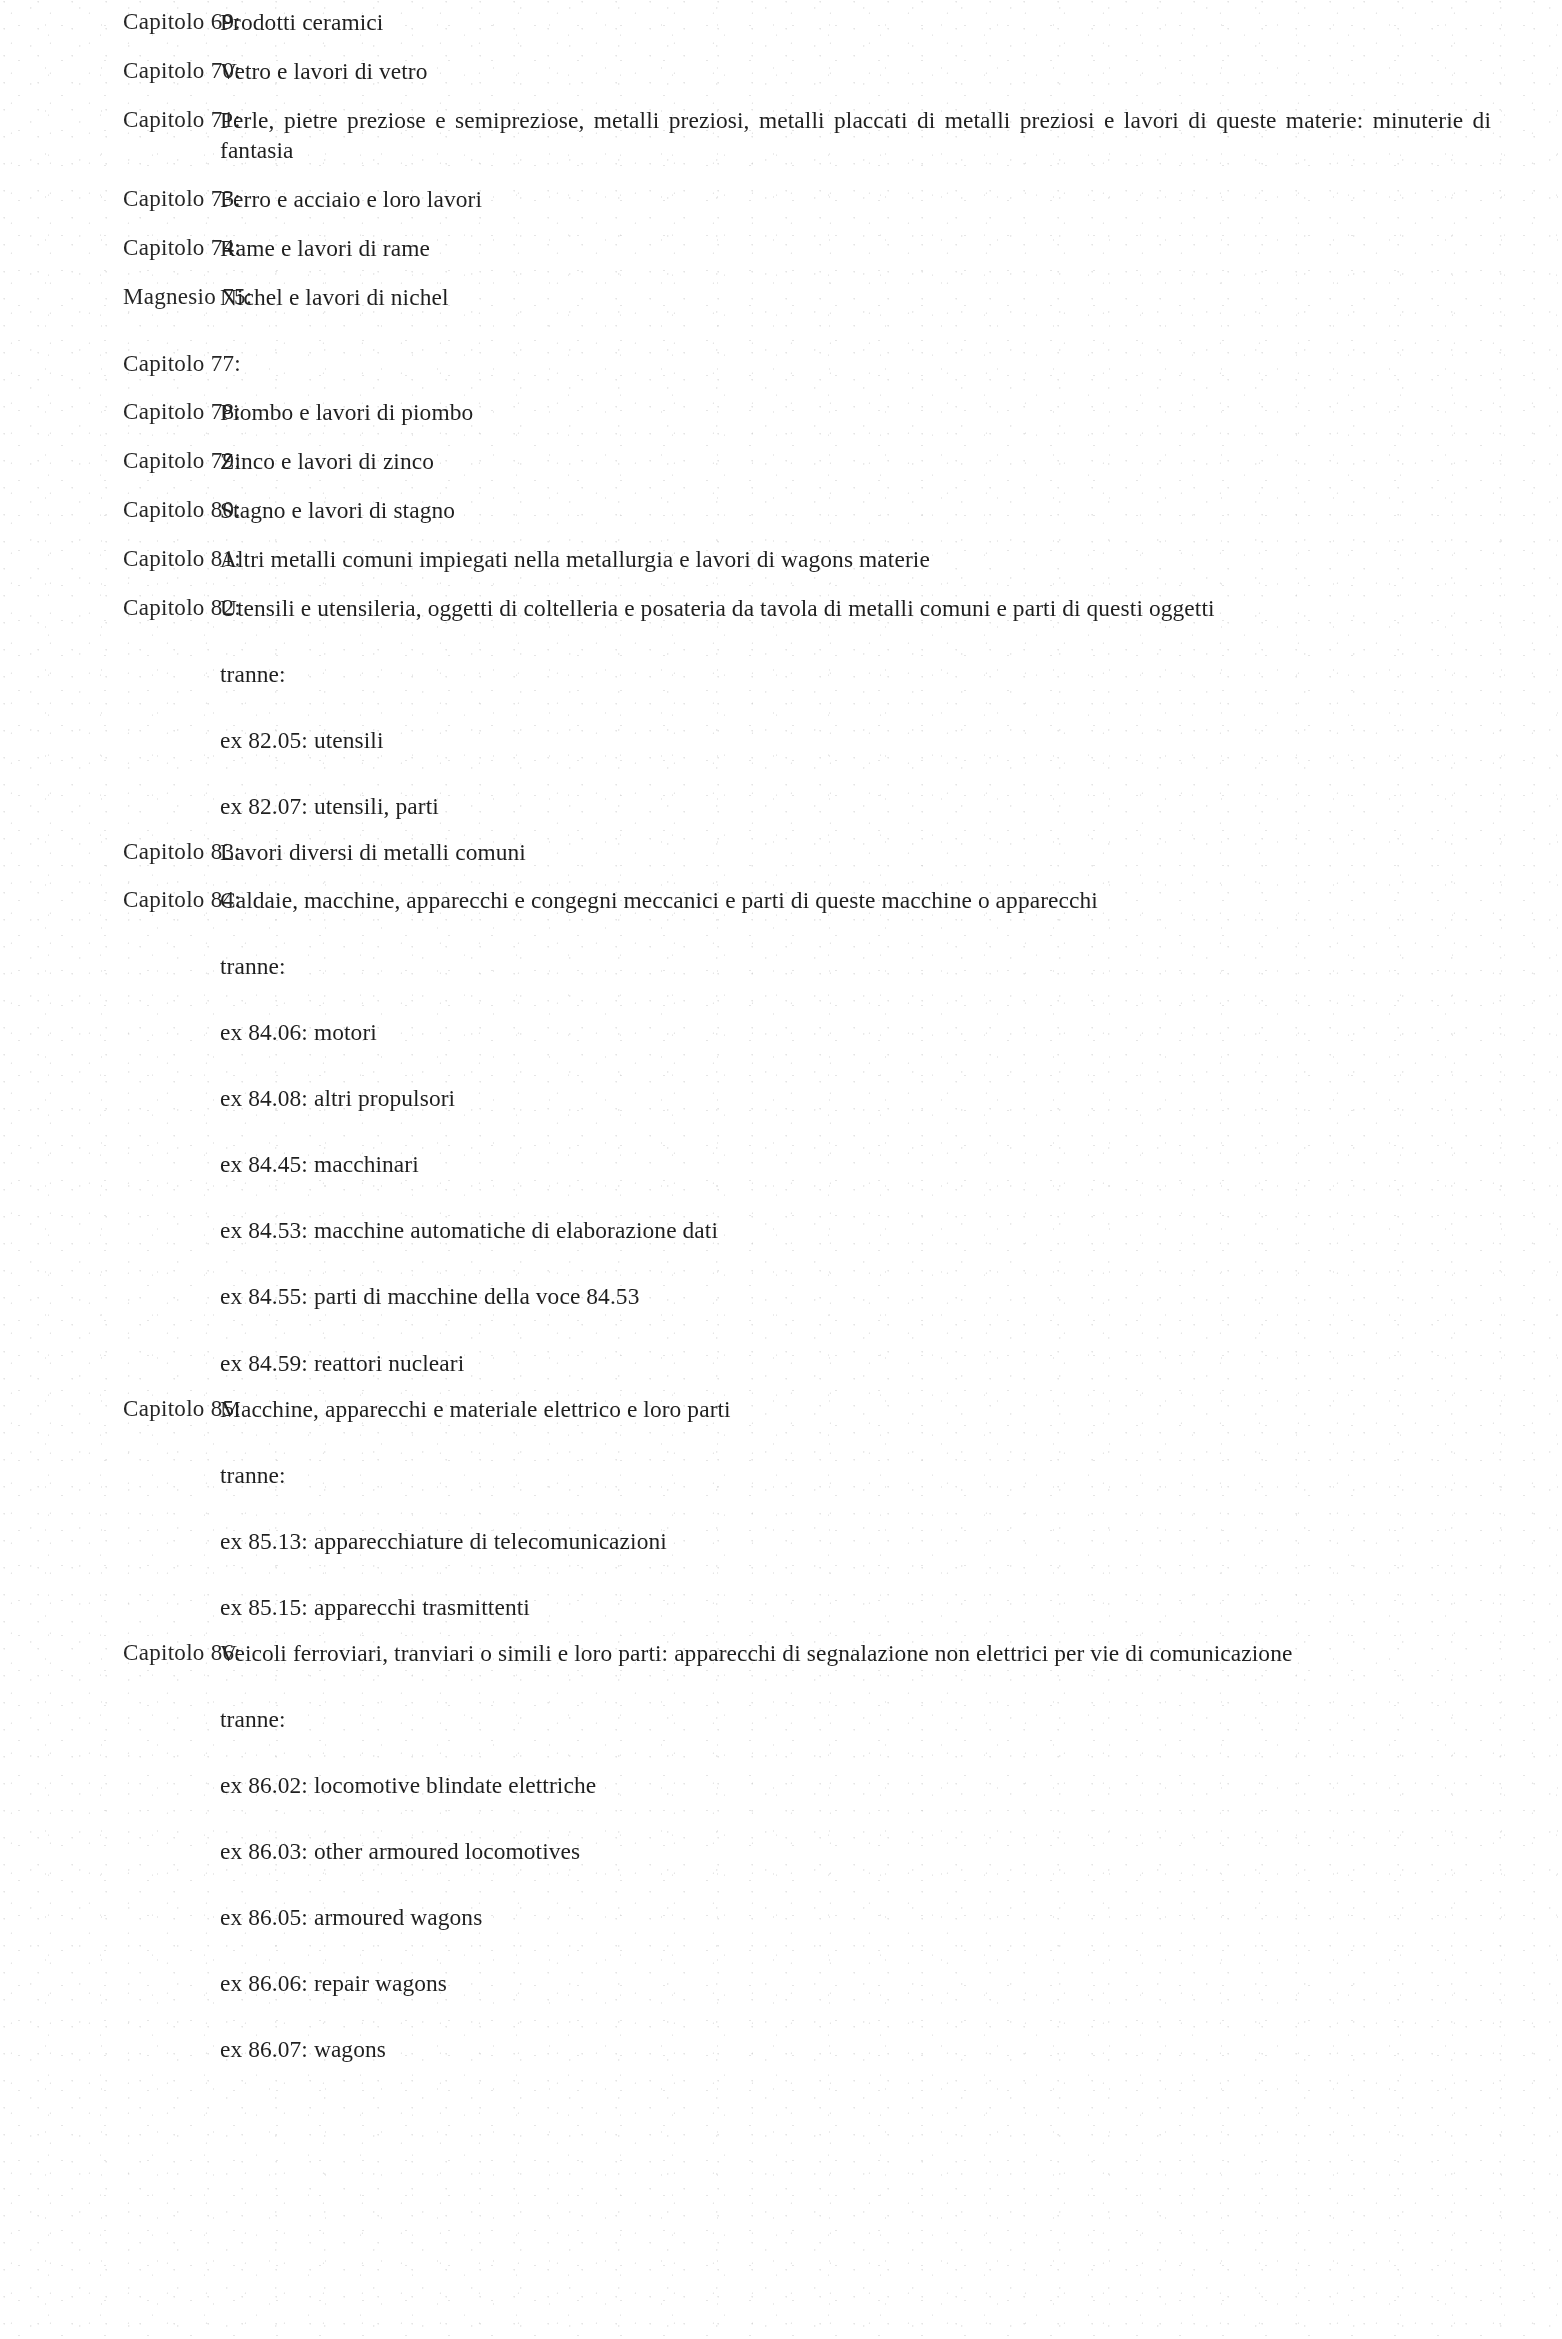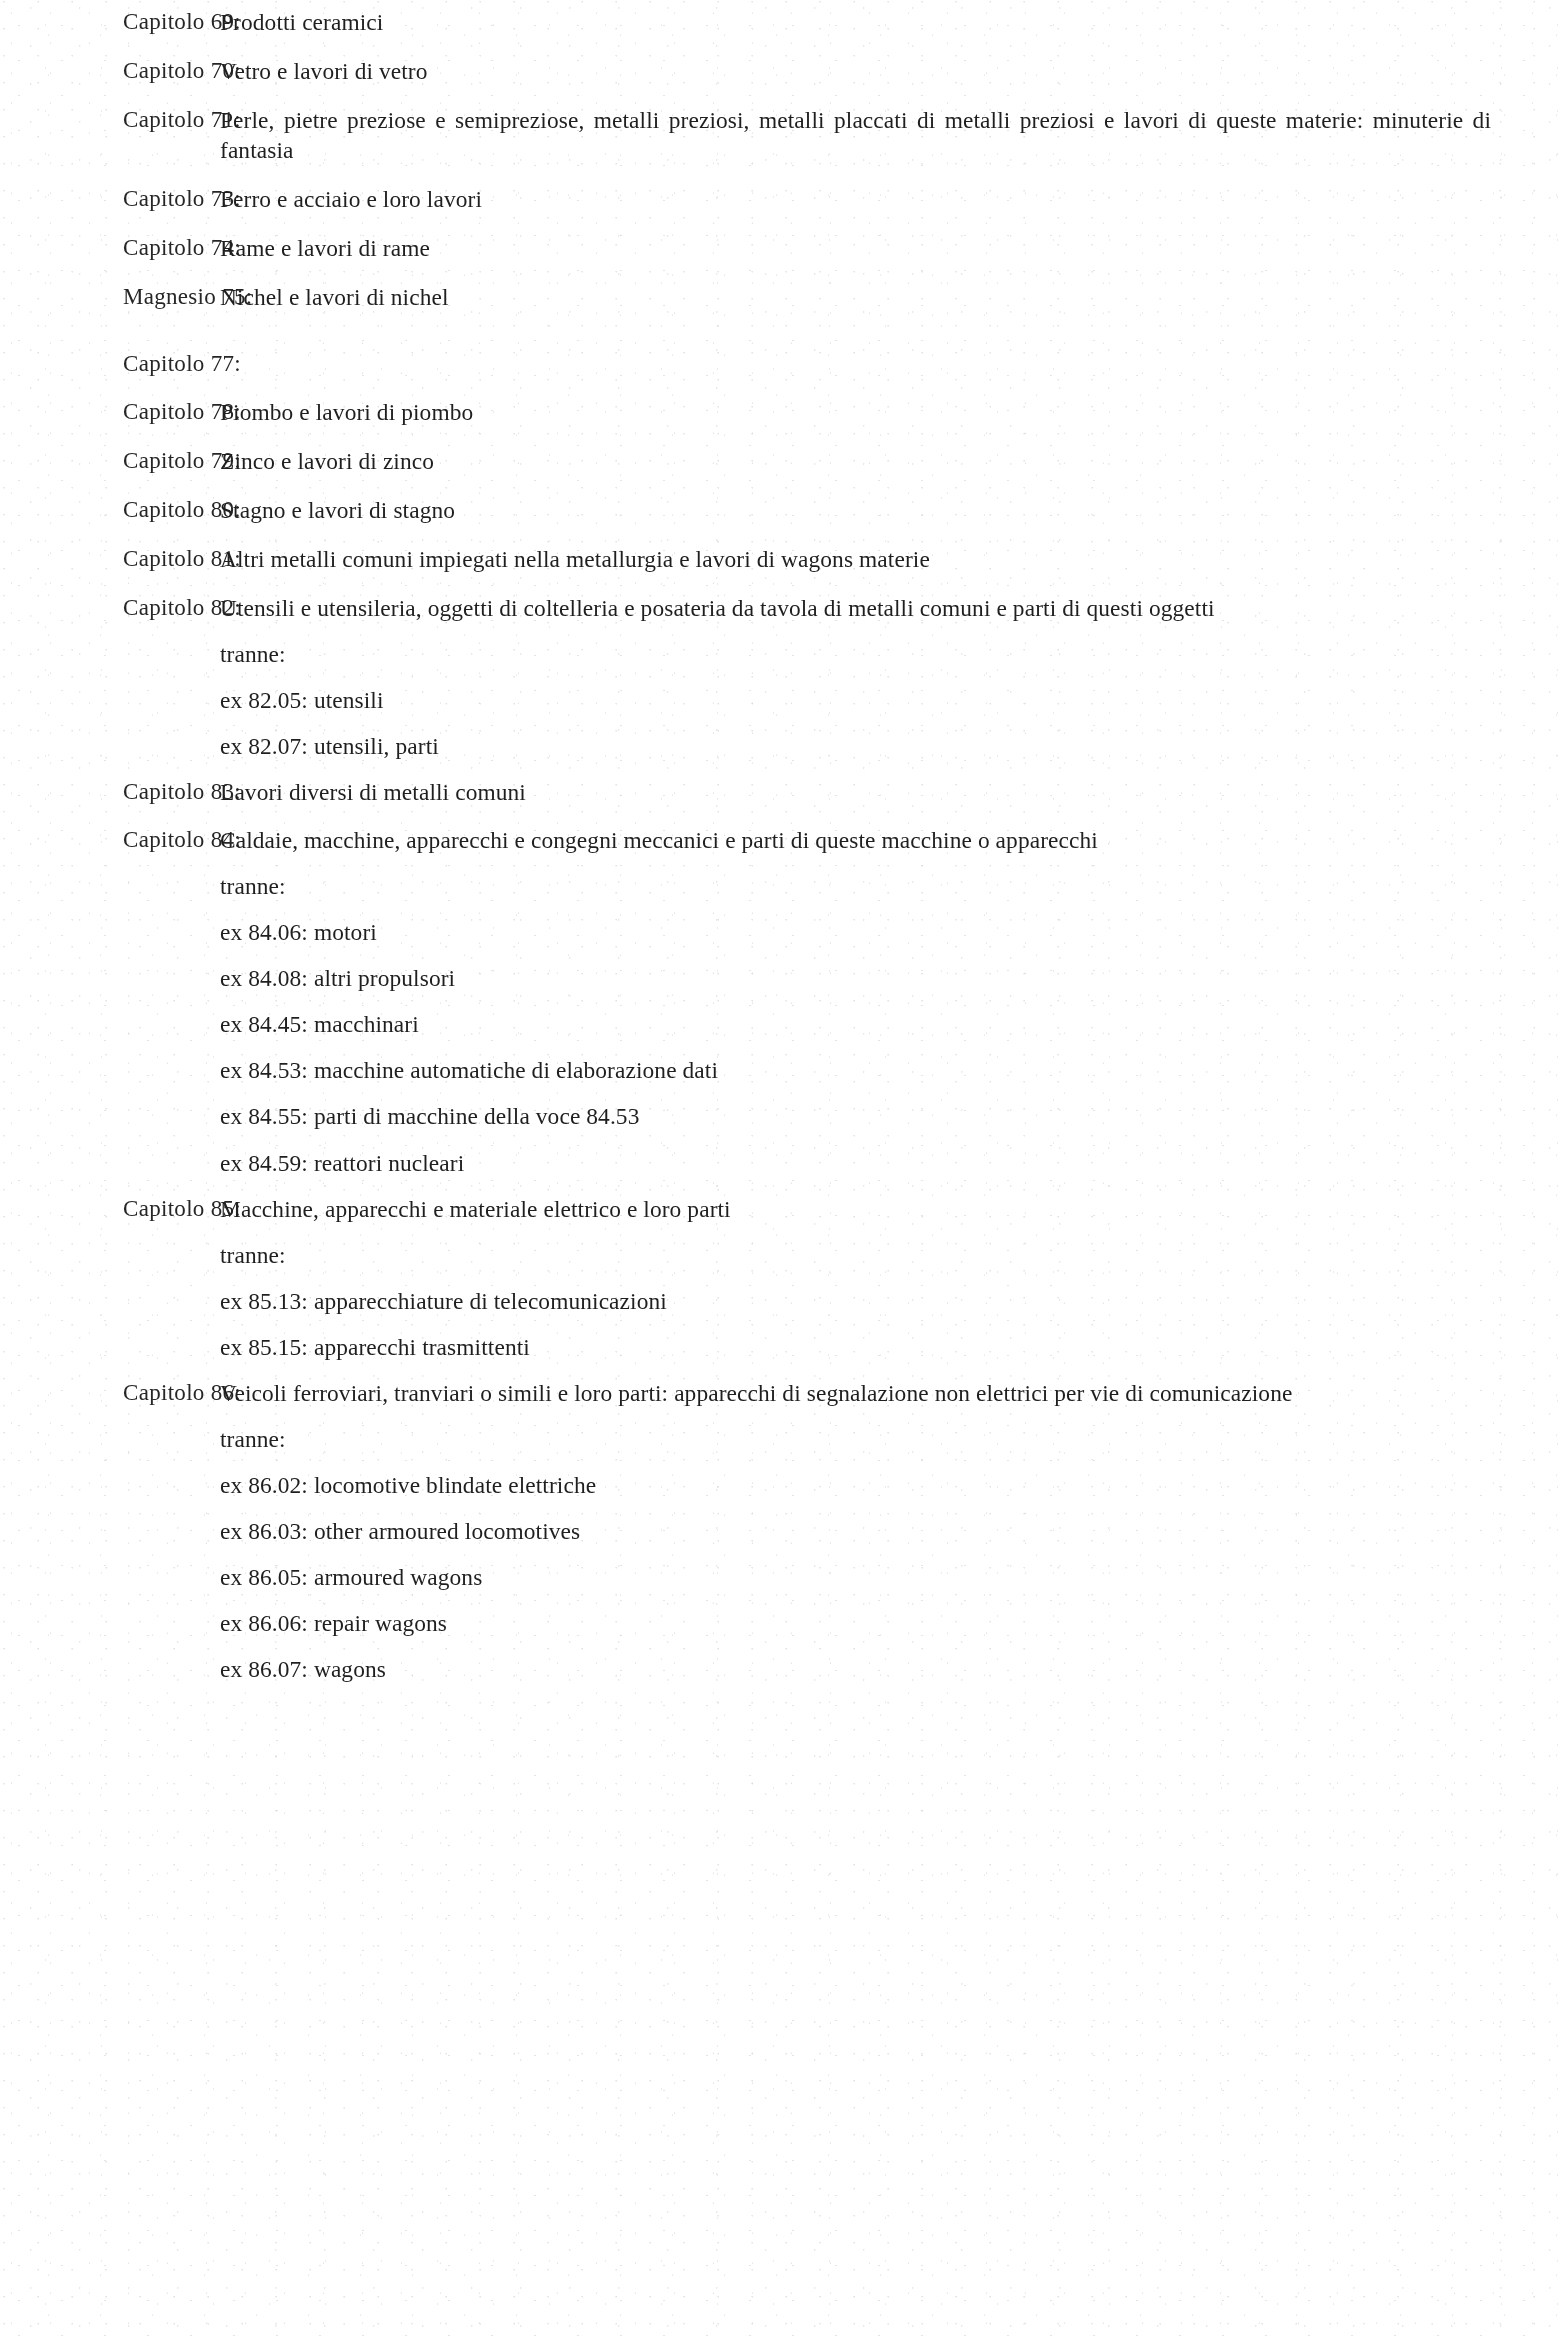--- a/index.html
+++ b/index.html
@@ -63,20 +63,21 @@
     font-size: 23.4px;
     line-height: 1.30;
     letter-spacing: 0.1px;
     text-align: justify;
     text-justify: inter-word;
     color: #1f1f1f;
   }
   .sub-row {
     display: flex;
     width: 100%;
+    margin-top: 20px;
   }
   .sub-row .chapter-col {
     visibility: hidden;
   }
   .sub-text {
     flex: 1 1 auto;
     padding-right: 110px;
     box-sizing: border-box;
     font-size: 23.4px;
     line-height: 1.30;

